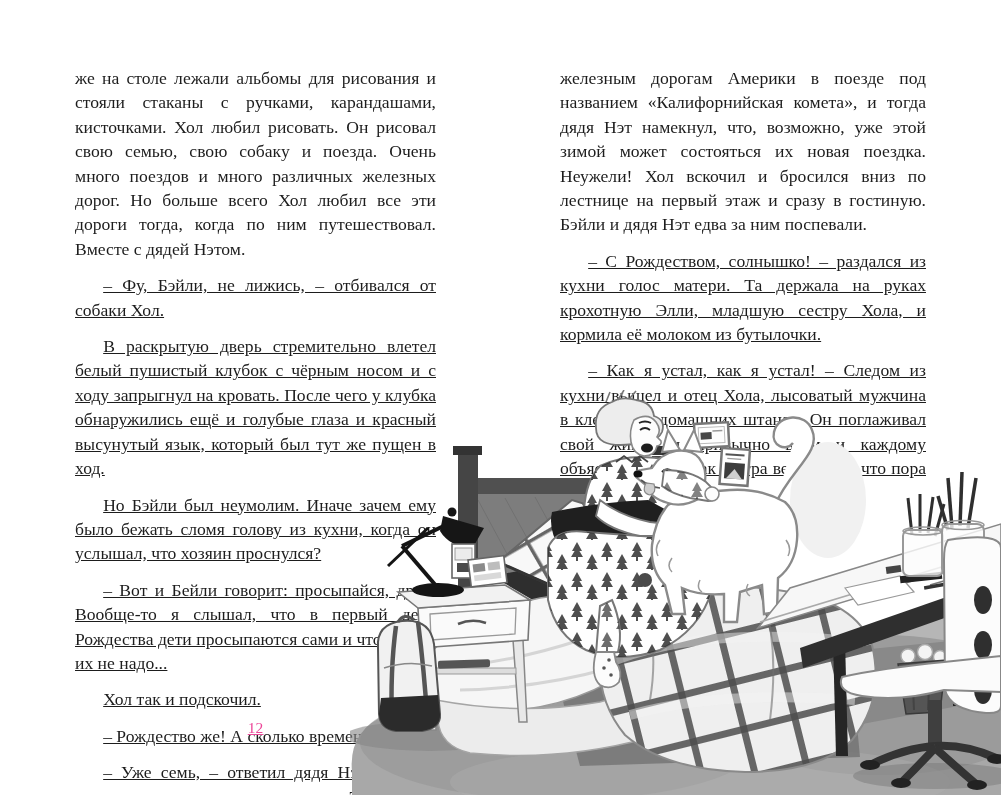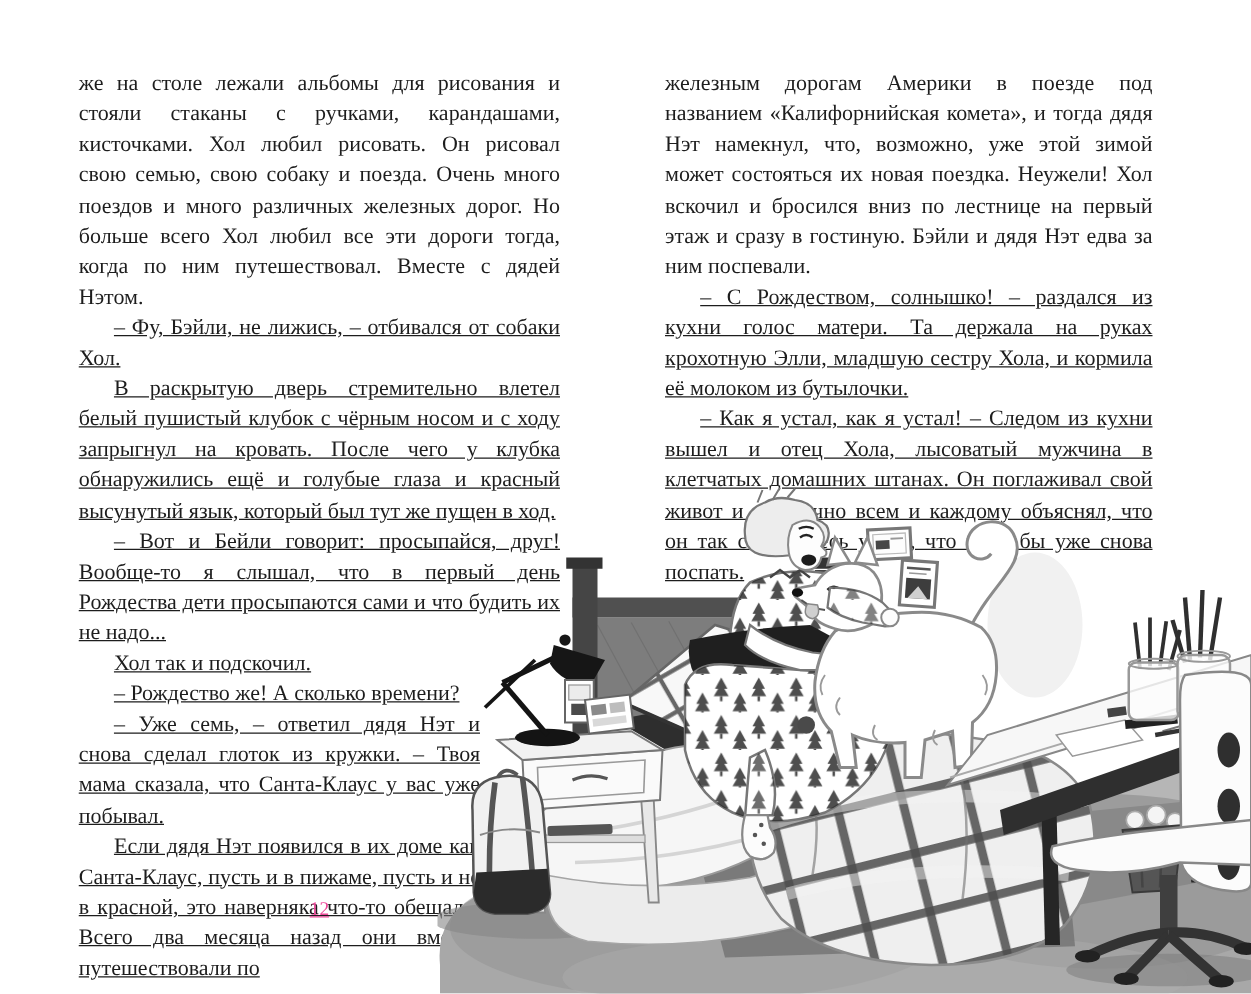--- a/index.html
+++ b/index.html
@@ -1,36 +1,37 @@
 <!DOCTYPE html>
 <html lang="ru"><head>
 <meta charset="utf-8">
 <style>
   html,body{margin:0;padding:0;background:#fff;}
   .book{position:relative;width:1001px;height:795px;background:#ffffff;overflow:hidden;
         font-family:"Liberation Serif","DejaVu Serif",serif;color:#1d1d1d;}
   .page-col{position:absolute;top:54px;text-align:justify;font-size:17.6px;line-height:24.4px;}
   .page-col.left{left:63px;width:385px;}
-  .page-col.right{left:532px;width:390px;}
-  .page-col p{margin:0;padding:0;}
+  .page-col.right{left:548px;width:390px;}
+  .page-col p{margin:12px;padding:0;}
   .page-col p.indent{text-indent:1.6em;text-decoration:underline;}
   .wrap-spacer{float:right;width:64px;height:196px;}
   .page-num{position:absolute;left:63px;width:385px;top:719px;text-align:center;
             font-size:15.5px;color:#ec4899;text-decoration:underline;}
   svg.illu{position:absolute;left:350px;top:390px;width:651px;height:405px;}
 </style>
 </head>
 <body>
 
 <div class="book">
 
   <div class="page-col left">
     <p>же на столе лежали альбомы для рисования и стояли стаканы с ручками, карандашами, кисточками. Хол любил рисовать. Он рисовал свою семью, свою собаку и поезда. Очень много поездов и много различных железных дорог. Но больше всего Хол любил все эти дороги тогда, когда по ним путешествовал. Вместе с дядей Нэтом.</p>
     <p class="indent">– Фу, Бэйли, не лижись, – отбивался от собаки Хол.</p>
     <p class="indent">В раскрытую дверь стремительно влетел белый пушистый клубок с чёрным носом и с ходу запрыгнул на кровать. После чего у клубка обнаружились ещё и голубые глаза и красный высунутый язык, который был тут же пущен в ход.</p>
+    <p class="indent">Но Бэйли был неумолим. Иначе зачем ему было бежать сломя голову из кухни, когда он услышал, что хозяин проснулся?</p>
     <p class="indent">– Вот и Бейли говорит: просыпайся, друг! Вообще-то я слышал, что в первый день Рождества дети просыпаются сами и что будить их не надо...</p>
     <p class="indent">Хол так и подскочил.</p>
     <p class="indent">– Рождество же! А сколько времени?</p>
     <div class="wrap-spacer"></div>
     <p class="indent">– Уже семь, – ответил дядя Нэт и снова сделал глоток из кружки. – Твоя мама сказала, что Санта-Клаус у вас уже побывал.</p>
     <p class="indent">Если дядя Нэт появился в их доме как Санта-Клаус, пусть и в пижаме, пусть и не в красной, это наверняка что-то обещало. Всего два месяца назад они вместе путешествовали по</p>
   </div>
 
   <div class="page-num">12</div>
 

